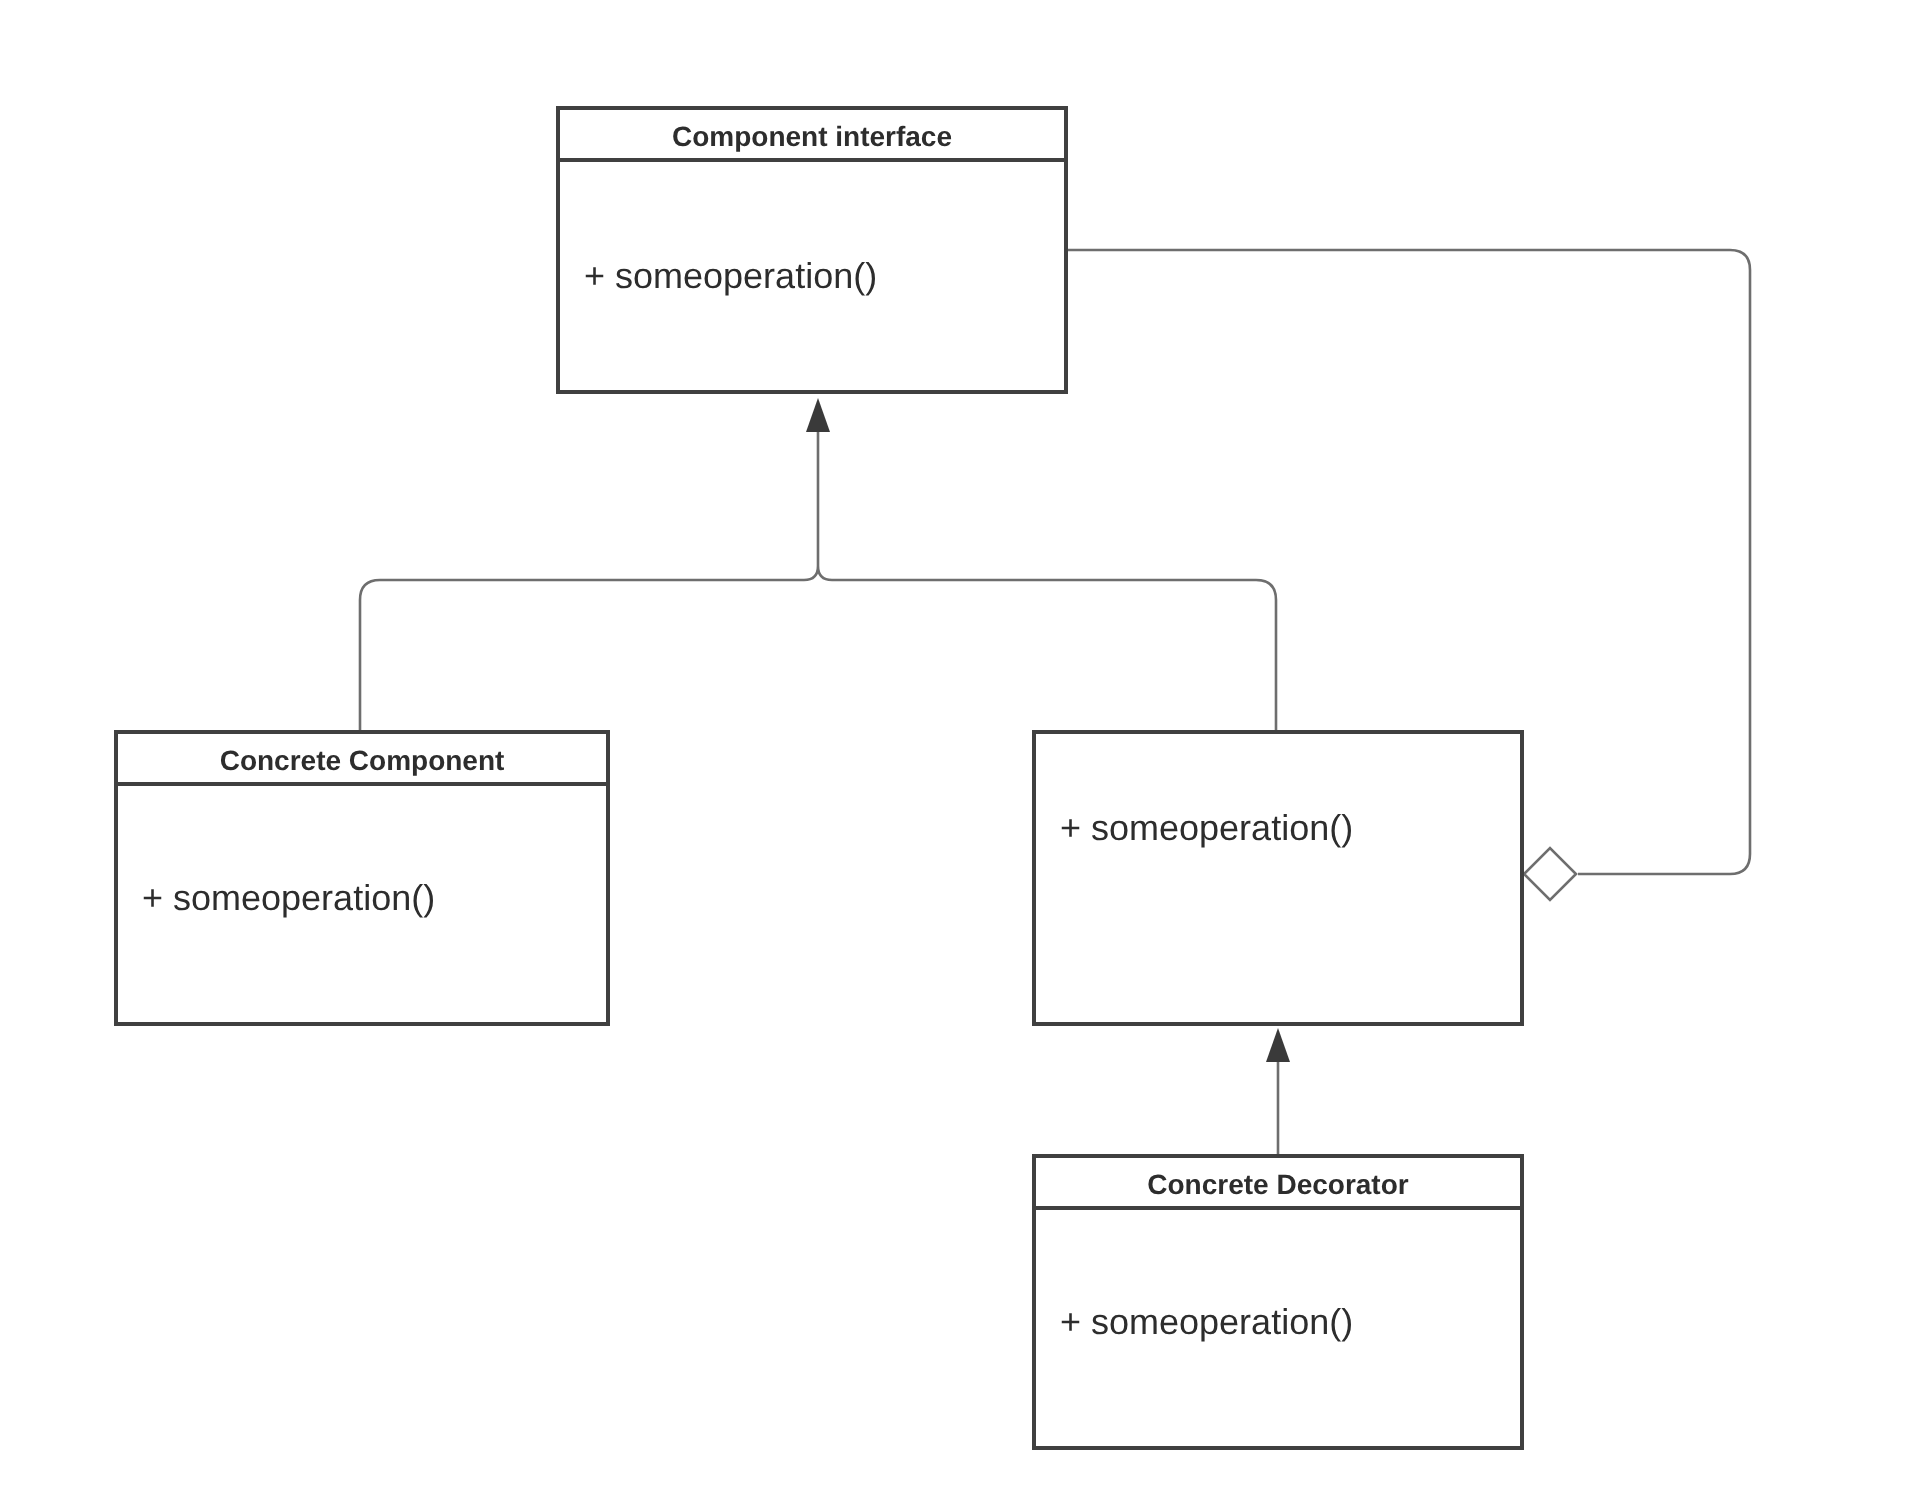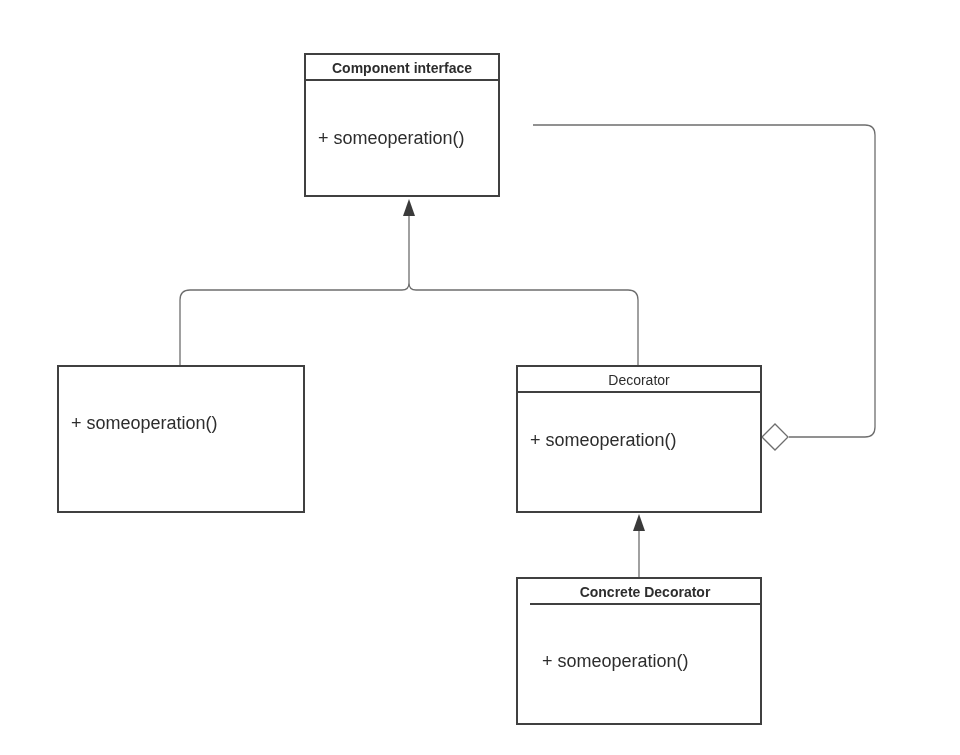--- a/index.html
+++ b/index.html
@@ -33,27 +33,27 @@
   }
   .uml-title.regular { font-weight: 400; }
   .uml-body {
     font-size: 18px;
     line-height: 18px;
     padding-left: 12px;
     text-align: left;
   }
   .uml-member { white-space: nowrap; }
   
-  #box-component-interface { left: 304px; top: 53px;  width: 196px; height: 144px; }
+  #box-component-interface { left: 278px; top: 53px;  width: 256px; height: 144px; }
   #box-component-interface .uml-body { padding-top: 48px; }
   #box-concrete-component  { left: 57px;  top: 365px; width: 248px; height: 148px; }
   #box-concrete-component  .uml-body { padding-top: 47px; }
   #box-decorator           { left: 516px; top: 365px; width: 246px; height: 148px; }
   #box-decorator           .uml-body { padding-top: 38px; }
-  #box-concrete-decorator  { left: 516px; top: 577px; width: 246px; height: 148px; padding-left: 12px; }
+  #box-concrete-decorator  { left: 516px; top: 577px; width: 246px; height: 148px; }
   #box-concrete-decorator  .uml-body { padding-top: 47px; }
 </style>
 </head>
 <body>
 
 <div class="canvas">
 
   <svg class="connector-layer" width="960" height="755" viewBox="0 0 960 755" xmlns="http://www.w3.org/2000/svg">
 
     <path class="connector" d="M180,365 L180,300 Q180,290 190,290 L402,290 Q409,290 409,283 L409,216
@@ -68,27 +68,27 @@
   </svg>
 
   <div class="uml-class" id="box-component-interface">
     <div class="uml-title">Component interface</div>
     <div class="uml-body">
       <div class="uml-member">+ someoperation()</div>
     </div>
   </div>
 
   <div class="uml-class" id="box-concrete-component">
+    <div class="uml-title">Concrete Component</div>
     <div class="uml-body">
       <div class="uml-member">+ someoperation()</div>
     </div>
   </div>
 
   <div class="uml-class" id="box-decorator">
-    <div class="uml-title regular">Decorator</div>
     <div class="uml-body">
       <div class="uml-member">+ someoperation()</div>
     </div>
   </div>
 
   <div class="uml-class" id="box-concrete-decorator">
     <div class="uml-title">Concrete Decorator</div>
     <div class="uml-body">
       <div class="uml-member">+ someoperation()</div>
     </div>

